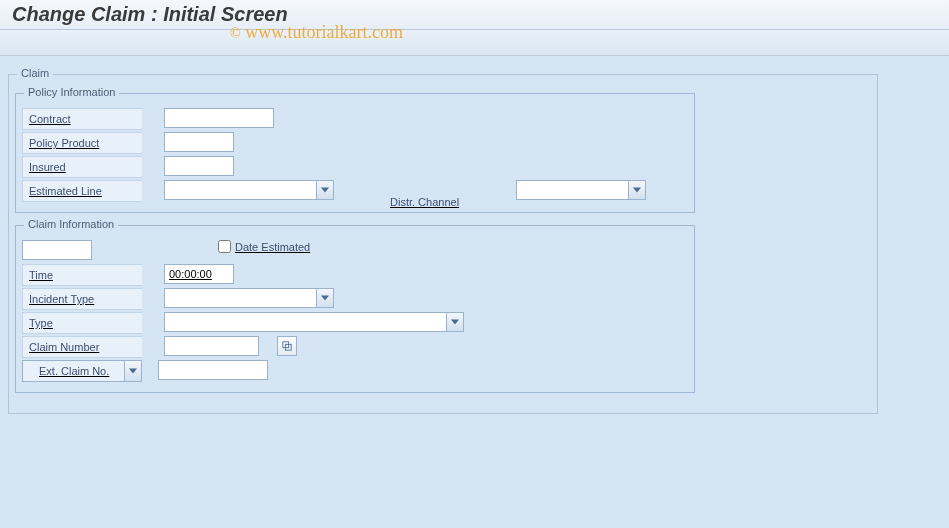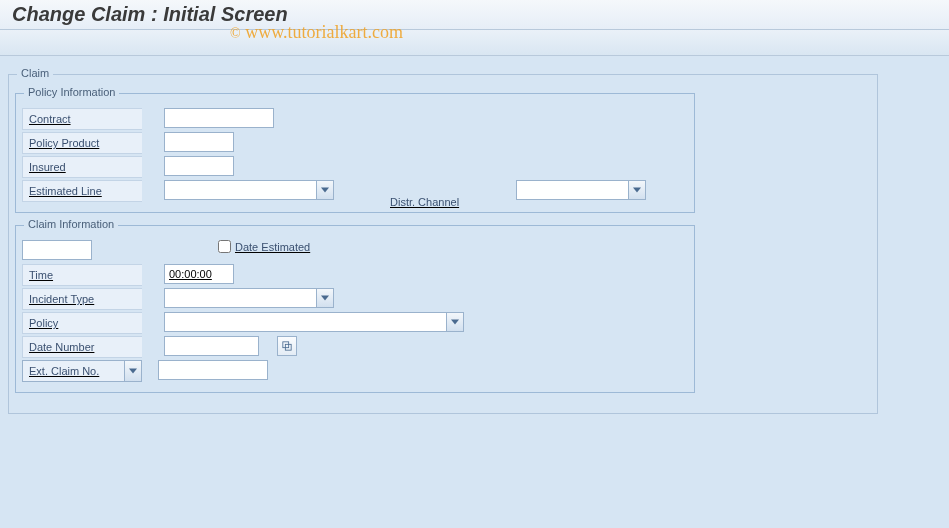--- a/index.html
+++ b/index.html
@@ -164,21 +164,21 @@
       justify-content: center;
       margin-left: 2px;
     }
     .ext-select {
       width: 120px;
       display: inline-flex;
       align-items: center;
       background: #e8f0f9;
       border: 1px solid #9ab2cc;
       height: 22px;
-      padding-left: 6px;
+      padding-left: 16px;
       position: relative;
       color: #3a5070;
     }
     .ext-select .chevron {
       position: absolute; right:0; top:0; width:17px; height:20px;
       background: linear-gradient(#f3f7fb,#d2e0ef);
       border-left: 1px solid #9ab2cc;
       display:flex;align-items:center;justify-content:center;
     }
   </style>
@@ -260,33 +260,33 @@
           <span class="sel-text"></span>
           <span class="chevron">
             <svg viewBox="0 0 10 6">
                 <path d="M0 0 L5 6 L10 0 Z" fill="#4a6a8f"></path>
               </svg>
           </span>
         </div>
       </div>
 
       <div class="form-row">
-        <div class="label-cell">Policy</div>
+        <div class="label-cell">Type</div>
         <div class="sap-select w300">
           <span class="sel-text"></span>
           <span class="chevron">
             <svg viewBox="0 0 10 6">
                 <path d="M0 0 L5 6 L10 0 Z" fill="#4a6a8f"></path>
               </svg>
           </span>
         </div>
       </div>
 
       <div class="form-row">
-        <div class="label-cell">Date Number</div>
+        <div class="label-cell">Claim Number</div>
         <input class="input-text w95" type="text" value="" style="">
         <span class="icon-btn">
           <svg width="10" height="10" viewBox="0 0 12 12">
             <rect x="1" y="1" width="7" height="7" fill="none" stroke="#4a6a8f" stroke-width="1"></rect>
             <rect x="4" y="4" width="7" height="7" fill="none" stroke="#4a6a8f" stroke-width="1"></rect>
           </svg>
         </span>
       </div>
 
       <div class="form-row">

